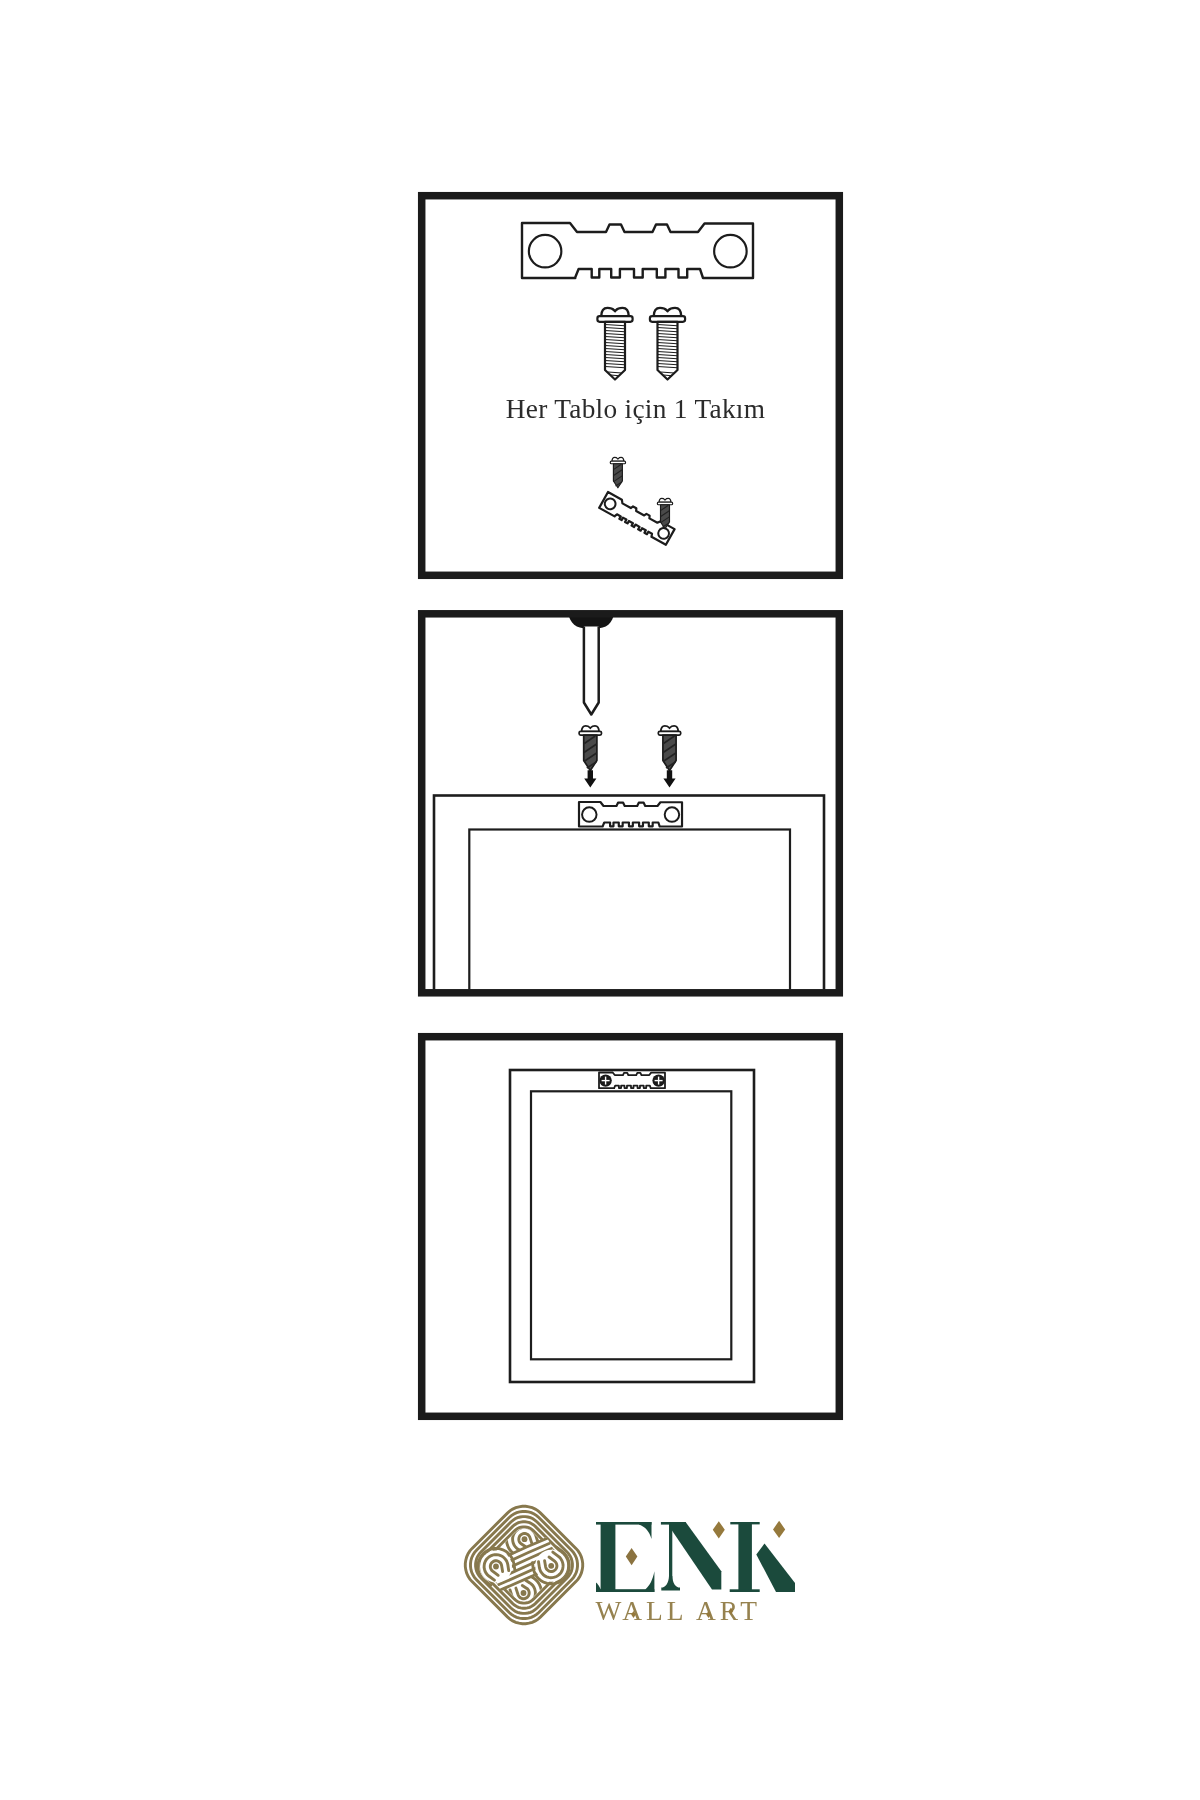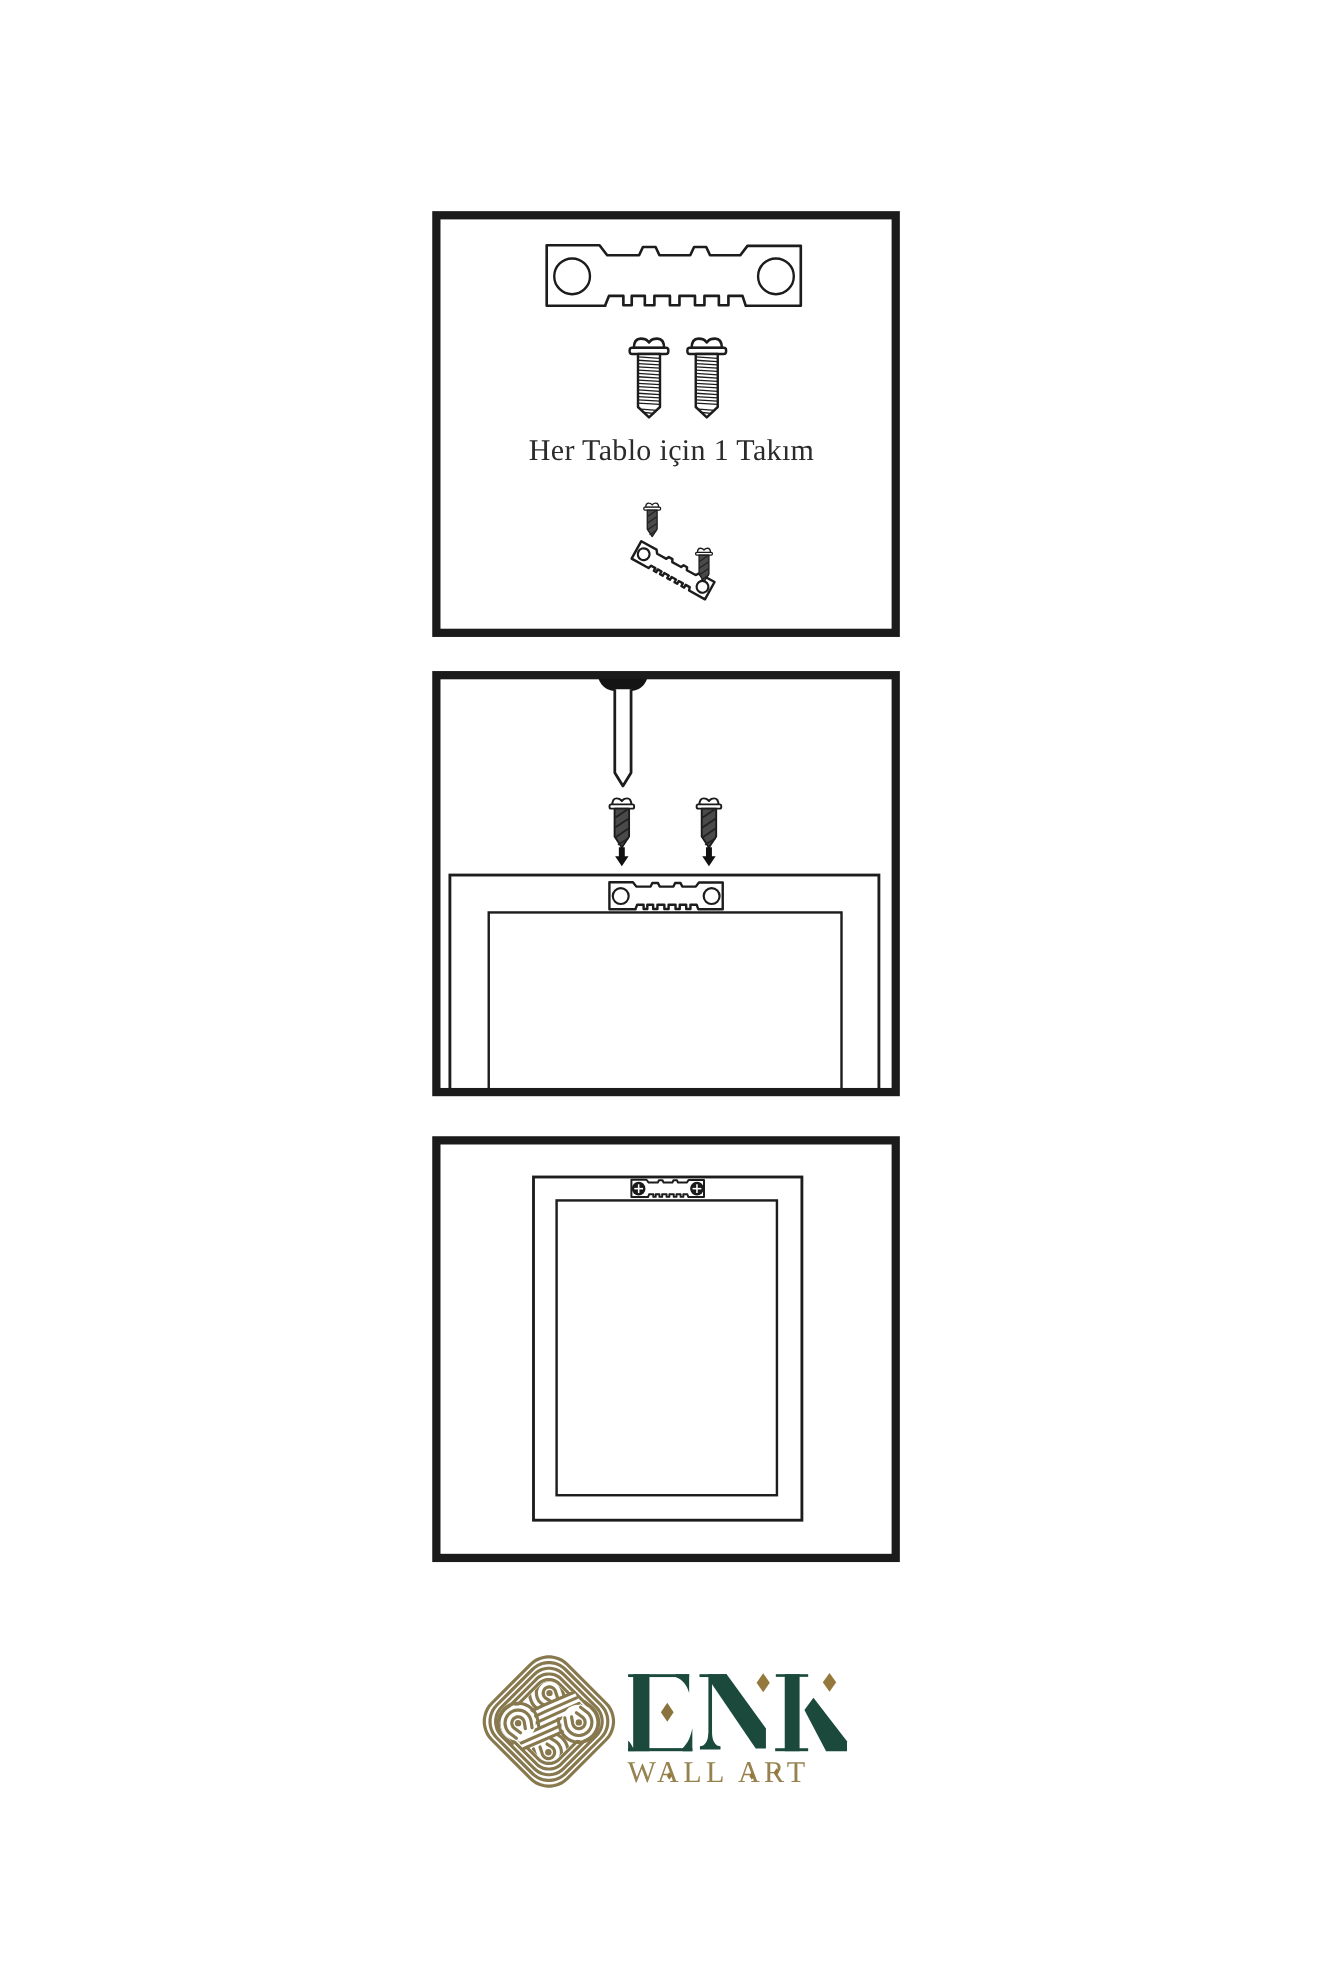--- a/index.html
+++ b/index.html
@@ -1,16 +1,16 @@
 <!DOCTYPE html>
 <html><head><meta charset="utf-8">
 <style>
 html,body{margin:0;padding:0;background:#ffffff;}
 #page{position:relative;width:1124px;height:1800px;background:#ffffff;overflow:hidden;
-font-family:"Liberation Sans", sans-serif;}
+font-family:"Liberation Sans", sans-serif;padding-left:25px;}
 </style></head>
 <body>
 <div id="page">
 <svg width="1200" height="1800" viewBox="0 0 1200 1800" xmlns="http://www.w3.org/2000/svg">
 
 <g transform="translate(497,223) scale(1.0)">
 <path d="M0,0 L48,0 L55,9 L84,9 L87.5,1.5 L99,1.5 L102.5,9 L130.5,9 L134,1.5 L145,1.5 L148.5,9 L176,9 L182.5,0.5 L231,0.5 L231,55 L181,55 L178,46 L165.2,46 L165.2,54.5 L156.5,54.5 L156.5,46 L143.4,46 L143.4,54.5 L134.8,54.5 L134.8,46 L120.7,46 L120.7,54.5 L112,54.5 L112,46 L97.9,46 L97.9,54.5 L89.2,54.5 L89.2,46 L77.3,46 L77.3,54.5 L69.7,54.5 L69.7,46 L56.6,46 L53.3,54.3 L53.3,55 L0,55 Z" fill="#ffffff" stroke="#1c1c1c" stroke-width="2.4" stroke-linejoin="round"></path>
 <circle cx="23.1" cy="28.2" r="16.25" fill="#ffffff" stroke="#1c1c1c" stroke-width="2.16"></circle>
 <circle cx="208.4" cy="28.2" r="16.25" fill="#ffffff" stroke="#1c1c1c" stroke-width="2.16"></circle>
 </g>

